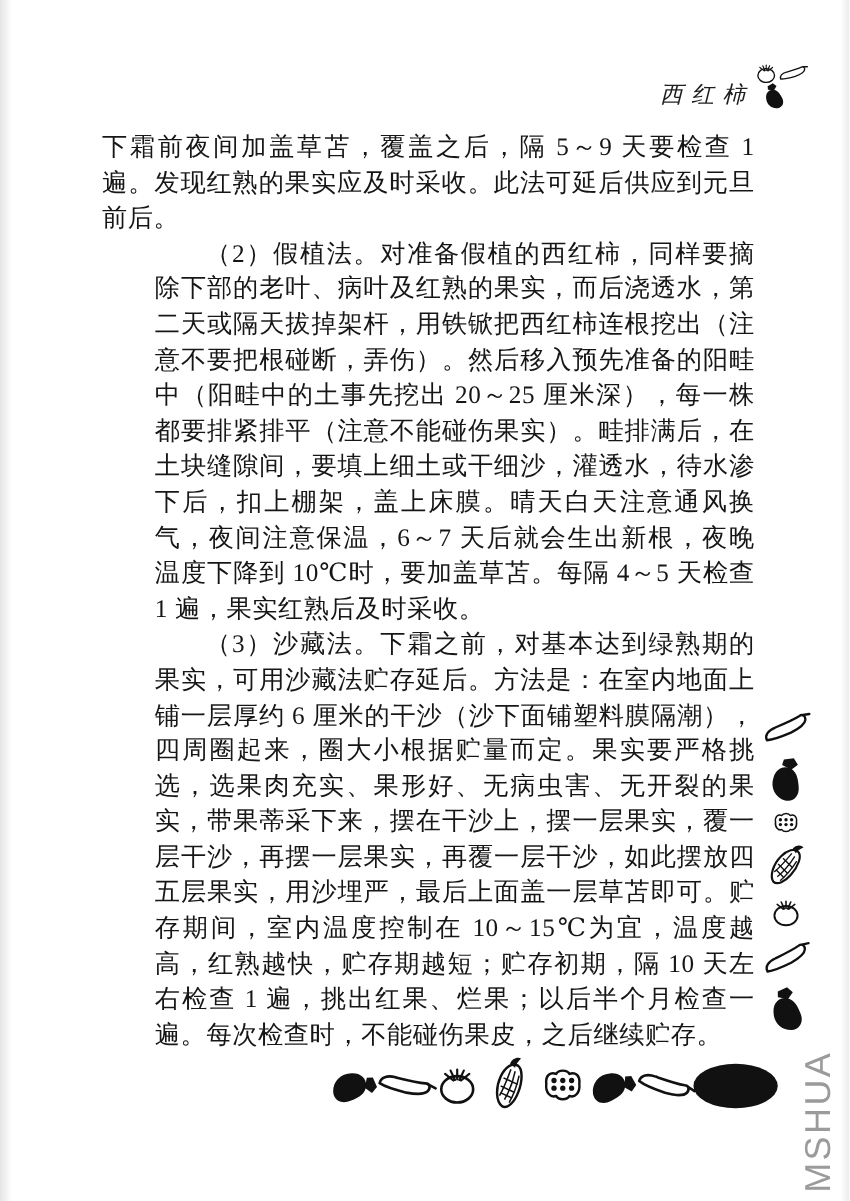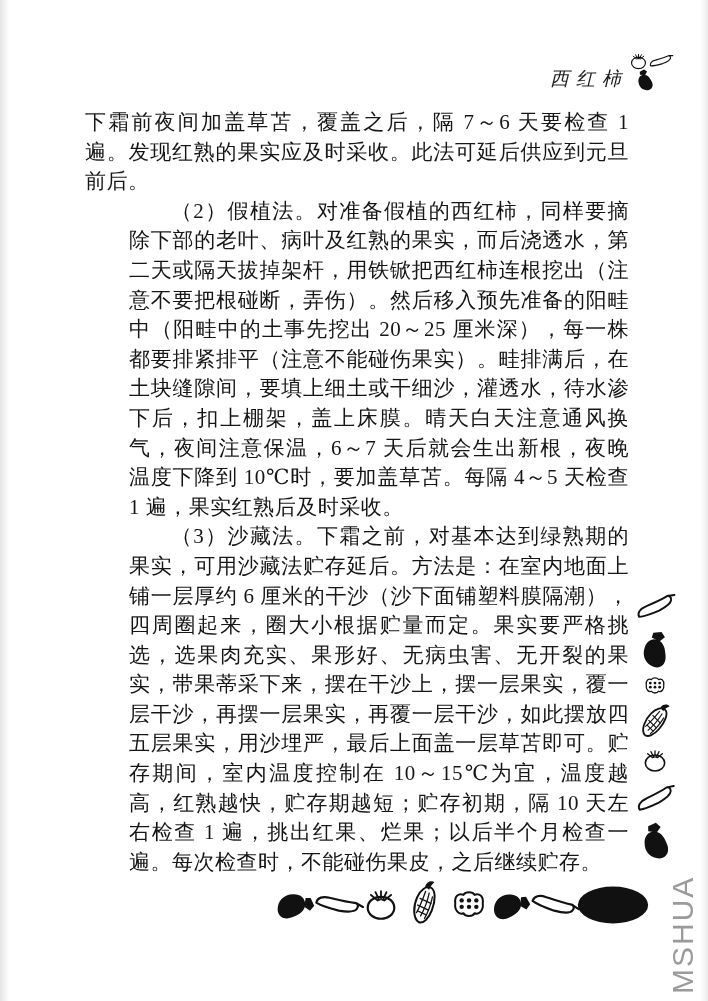--- a/index.html
+++ b/index.html
@@ -133,21 +133,21 @@
         </svg>
       </span>
       <span class="vicon" data-name="eggplant-icon">
         <svg aria-hidden="true">
           <use href="#sym-eggplant"></use>
         </svg>
       </span>
     </div>
 
   <div class="body-text" data-name="body-text">
-    <p data-name="paragraph">下霜前夜间加盖草苫，覆盖之后，隔 7～6 天要检查 1 遍。发现红熟的果实应及时采收。此法可延后供应到元旦前后。</p>
+    <p data-name="paragraph">下霜前夜间加盖草苫，覆盖之后，隔 5～9 天要检查 1 遍。发现红熟的果实应及时采收。此法可延后供应到元旦前后。</p>
     <p class="indent" data-name="paragraph">（2）假植法。对准备假植的西红柿，同样要摘除下部的老叶、病叶及红熟的果实，而后浇透水，第二天或隔天拔掉架杆，用铁锨把西红柿连根挖出（注意不要把根碰断，弄伤）。然后移入预先准备的阳畦中（阳畦中的土事先挖出 20～25 厘米深），每一株都要排紧排平（注意不能碰伤果实）。畦排满后，在土块缝隙间，要填上细土或干细沙，灌透水，待水渗下后，扣上棚架，盖上床膜。晴天白天注意通风换气，夜间注意保温，6～7 天后就会生出新根，夜晚温度下降到 10℃时，要加盖草苫。每隔 4～5 天检查 1 遍，果实红熟后及时采收。</p>
     <p class="indent" data-name="paragraph">（3）沙藏法。下霜之前，对基本达到绿熟期的果实，可用沙藏法贮存延后。方法是：在室内地面上铺一层厚约 6 厘米的干沙（沙下面铺塑料膜隔潮），四周圈起来，圈大小根据贮量而定。果实要严格挑选，选果肉充实、果形好、无病虫害、无开裂的果实，带果蒂采下来，摆在干沙上，摆一层果实，覆一层干沙，再摆一层果实，再覆一层干沙，如此摆放四五层果实，用沙埋严，最后上面盖一层草苫即可。贮存期间，室内温度控制在 10～15℃为宜，温度越高，红熟越快，贮存期越短；贮存初期，隔 10 天左右检查 1 遍，挑出红果、烂果；以后半个月检查一遍。每次检查时，不能碰伤果皮，之后继续贮存。</p>
   </div>
 
   <div class="side-icons" data-name="side-vegetable-icons">
       <span class="vicon" data-name="cucumber-icon">
         <svg aria-hidden="true">
           <use href="#sym-cucumber"></use>
         </svg>
       </span>

